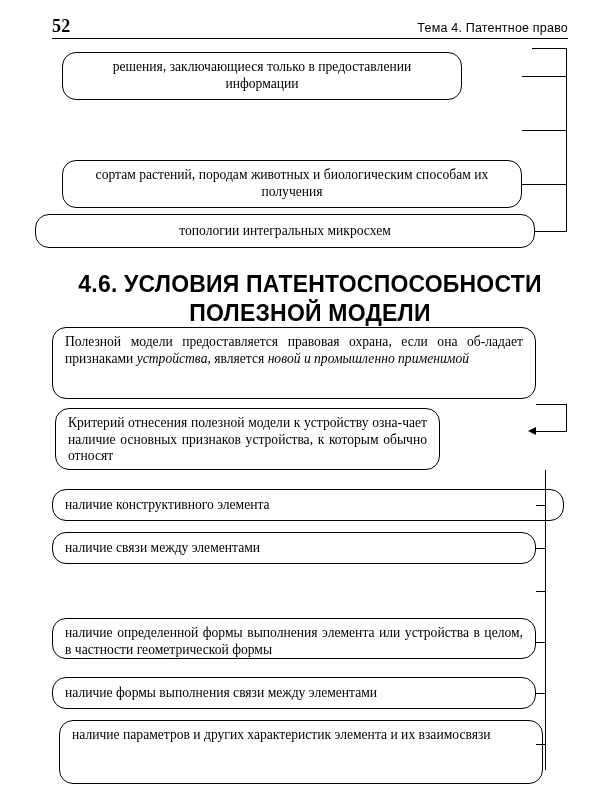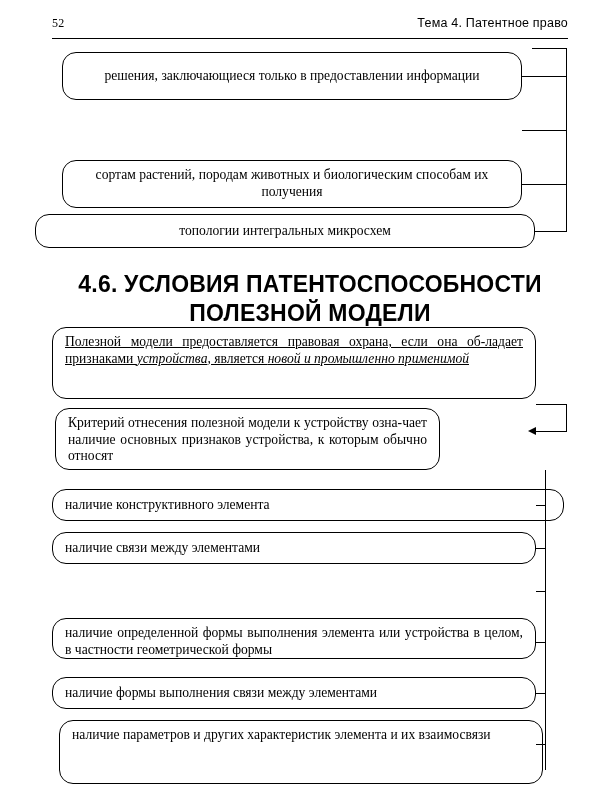--- a/index.html
+++ b/index.html
@@ -29,22 +29,23 @@
     left: 52px;
     width: 516px;
     display: flex;
     justify-content: space-between;
     align-items: baseline;
     font-family: "Liberation Sans", sans-serif;
     font-size: 12.5px;
     letter-spacing: 0.2px;
   }
   .header-page-number {
-    font-size: 12px;
+    font-size: 18px;
     font-family: "Liberation Serif", serif;
+    font-weight: bold;
   }
   .header-rule {
     position: absolute;
     top: 38px;
     left: 52px;
     width: 516px;
     height: 1px;
     background: #000000;
   }
   
@@ -108,21 +109,21 @@
 <body>
 
 <div class="page">
 
   <div class="header">
     <span class="header-page-number">52</span>
     <span>Тема 4. Патентное право</span>
   </div>
   <div class="header-rule"></div>
 
-  <div class="rbox" style="left:62px; top:52px; width:460px; height:48px;">
+  <div class="rbox" style="left:62px; top:52px; width:400px; height:48px;">
     <div class="inner">решения, заключающиеся только в предоставлении информации</div>
   </div>
 
 
   <div class="rbox" style="left:62px; top:160px; width:460px; height:48px;">
     <div class="inner">сортам растений, породам животных и биологическим способам их получения</div>
   </div>
 
   <div class="rbox" style="left:35px; top:214px; width:500px; height:34px;">
     <div class="inner">топологии интегральных микросхем</div>
@@ -133,21 +134,21 @@
   <div class="line hline" style="left:522px; top:184px; width:44px;"></div>
   <div class="line hline" style="left:535px; top:231px; width:31px;"></div>
   <div class="line vline" style="left:566px; top:48px; width:1px; height:184px;"></div>
   <div class="line hline" style="left:532px; top:48px; width:35px;"></div>
 
   <div class="section-title" style="top:270px;">
     <div>4.6. УСЛОВИЯ ПАТЕНТОСПОСОБНОСТИ</div>
     <div>ПОЛЕЗНОЙ МОДЕЛИ</div>
   </div>
 
-  <div class="rbox just" style="left:52px; top:327px; width:484px; height:72px;text-decoration:underline;">
+  <div class="rbox just" style="left:52px; top:327px; width:484px; height:72px;">
     <span>Полезной модели предоставляется правовая охрана, если она об-ладает признаками </span><span class="italic">устройства</span><span>, является </span><span class="italic">новой и промышленно применимой</span>
   </div>
 
   <div class="rbox just" style="left:55px; top:408px; width:385px; height:62px;">
     <div class="inner">Критерий отнесения полезной модели к устройству озна-чает наличие основных признаков устройства, к которым обычно относят</div>
   </div>
 
   <div class="arrow" style="left:528px; top:427px;"></div>
   <div class="line hline" style="left:536px; top:431px; width:30px;"></div>
   <div class="line vline" style="left:566px; top:404px; height:28px;"></div>

